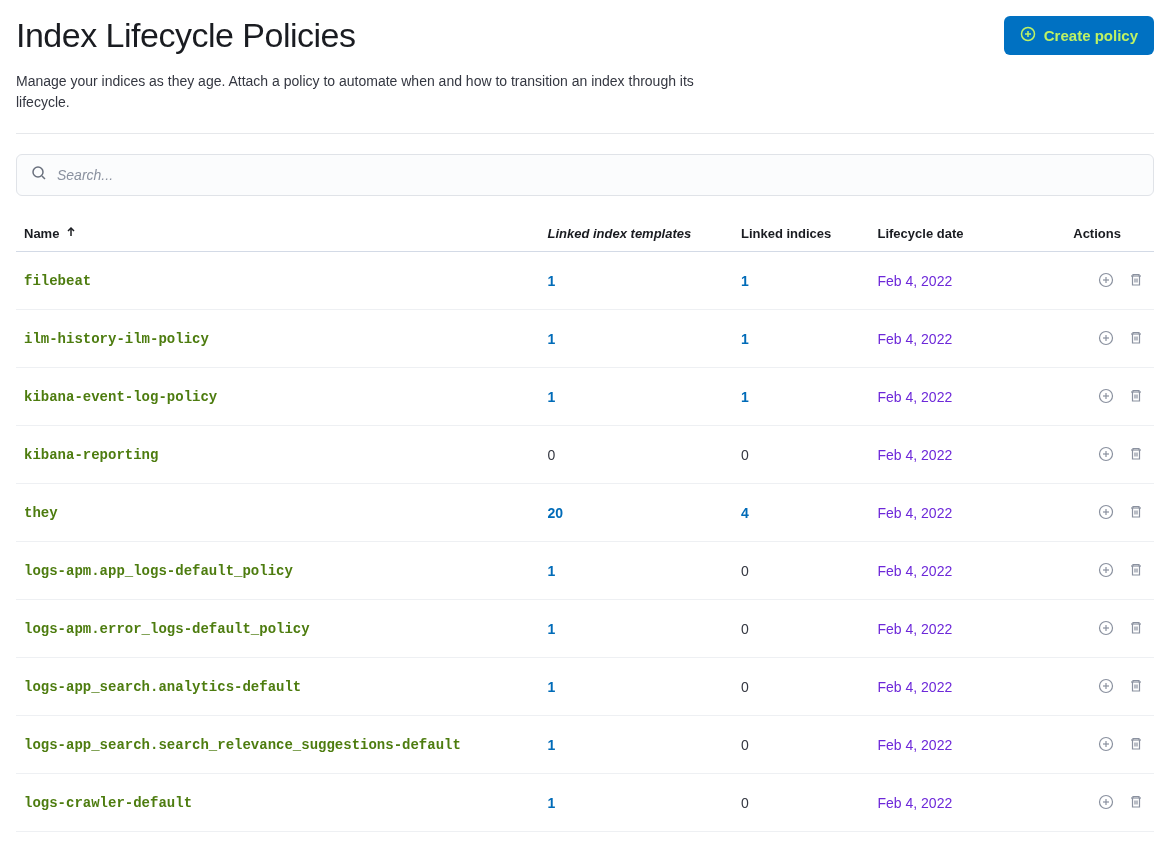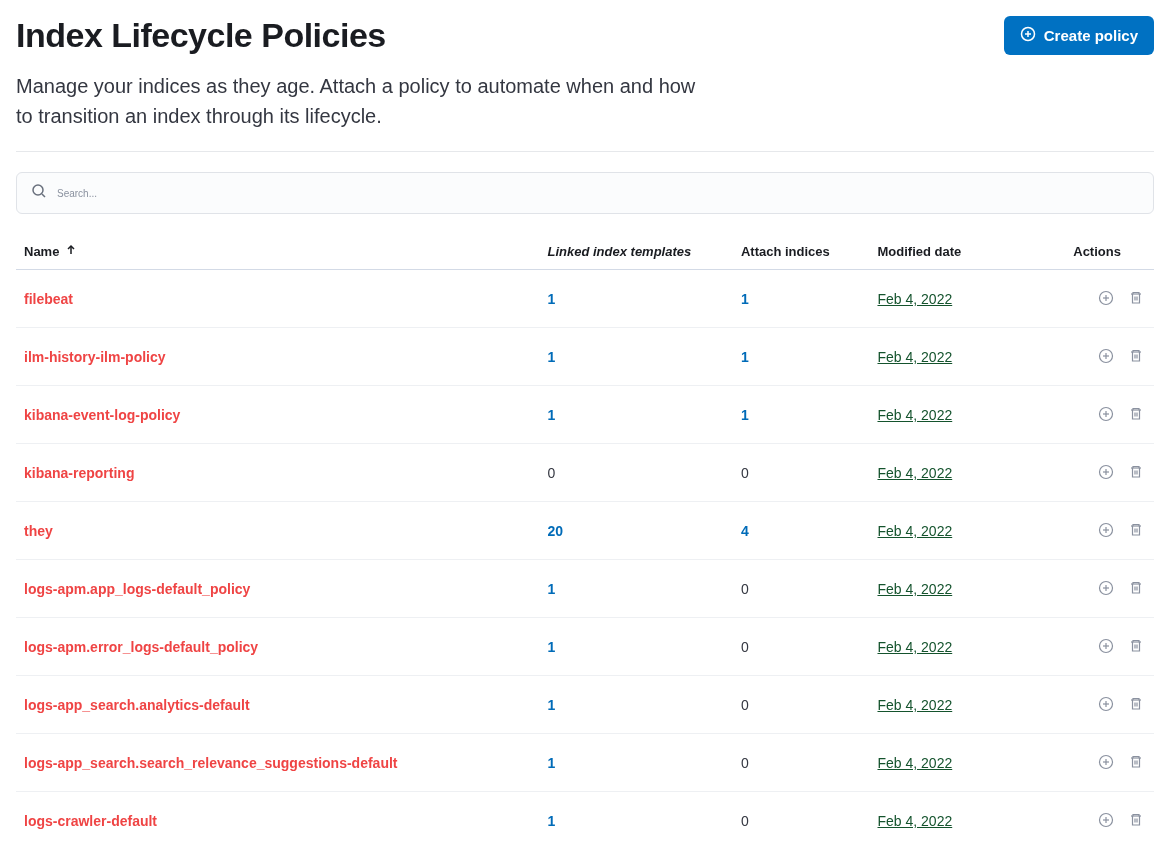--- a/index.html
+++ b/index.html
@@ -14,33 +14,33 @@
       padding: 16px;
     }
     .header-row {
       display: flex;
       justify-content: space-between;
       align-items: flex-start;
       margin-bottom: 16px;
     }
     .page-title {
       font-size: 34px;
-      font-weight: 700;
+      font-weight: 400;
       letter-spacing: -0.5px;
     }
     .description {
-      font-size: 20px;
+      font-size: 14px;
       color: #343741;
       max-width: 700px;
       line-height: 1.5;
       margin-bottom: 20px;
     }
     .create-btn {
       background: #0071c2;
-      color: #ffffff;
+      color: #bef264;
       border: none;
       border-radius: 6px;
       padding: 10px 16px;
       font-size: 15px;
       font-weight: 600;
       display: inline-flex;
       align-items: center;
       gap: 8px;
       cursor: pointer;
     }
@@ -66,23 +66,24 @@
     .search-wrap svg {
       width: 16px;
       height: 16px;
       color: #69707d;
       flex-shrink: 0;
     }
     .search-input {
       border: none;
       background: transparent;
       outline: none;
-      font-size: 10px;
+      font-size: 14px;
       flex: 1;
       color: #343741;
+      font-style: italic;
     }
     .search-input::placeholder {
       color: #8a919f;
     }
     table {
       width: 100%;
       border-collapse: collapse;
     }
     thead th {
       text-align: left;
@@ -105,36 +106,36 @@
       width: 12px;
       height: 12px;
     }
     tbody td {
       padding: 18px 8px;
       border-bottom: 1px solid #eef0f3;
       font-size: 14px;
       vertical-align: middle;
     }
     .name-link {
-      color: #ef4444;
+      color: #4d7c0f;
       font-weight: 600;
       text-decoration: none;
       cursor: pointer;
+      font-family: Liberation Mono, monospace;
     }
     .num-link {
       color: #006bb8;
       font-weight: 700;
       cursor: pointer;
     }
     .num-plain {
       color: #343741;
     }
     .date-cell {
-      color: #14532d;
-      text-decoration: underline;
+      color: #6d28d9;
     }
     .actions-cell {
       text-align: right;
       white-space: nowrap;
     }
     .action-icon {
       display: inline-flex;
       align-items: center;
       justify-content: center;
       width: 20px;
@@ -192,22 +193,22 @@
           <span>Name</span>
           <span>
             <svg viewBox="0 0 12 12" fill="none" stroke="currentColor" stroke-width="1.5">
               <line x1="6" y1="10" x2="6" y2="2"></line>
               <polyline points="3,5 6,2 9,5"></polyline>
             </svg>
           </span>
         </span>
       </th>
       <th class="col-templates">Linked index templates</th>
-      <th class="col-indices">Attach indices</th>
-      <th class="col-date">Modified date</th>
+      <th class="col-indices">Linked indices</th>
+      <th class="col-date">Lifecycle date</th>
       <th class="col-actions">Actions</th>
     </tr>
   </thead>
   <tbody id="table-body">
       <tr>
         <td><a class="name-link">filebeat</a></td>
         <td><span class="num-link">1</span></td>
         <td><span class="num-link">1</span></td>
         <td class="date-cell">Feb 4, 2022</td>
         <td class="actions-cell"><span class="action-icon">

